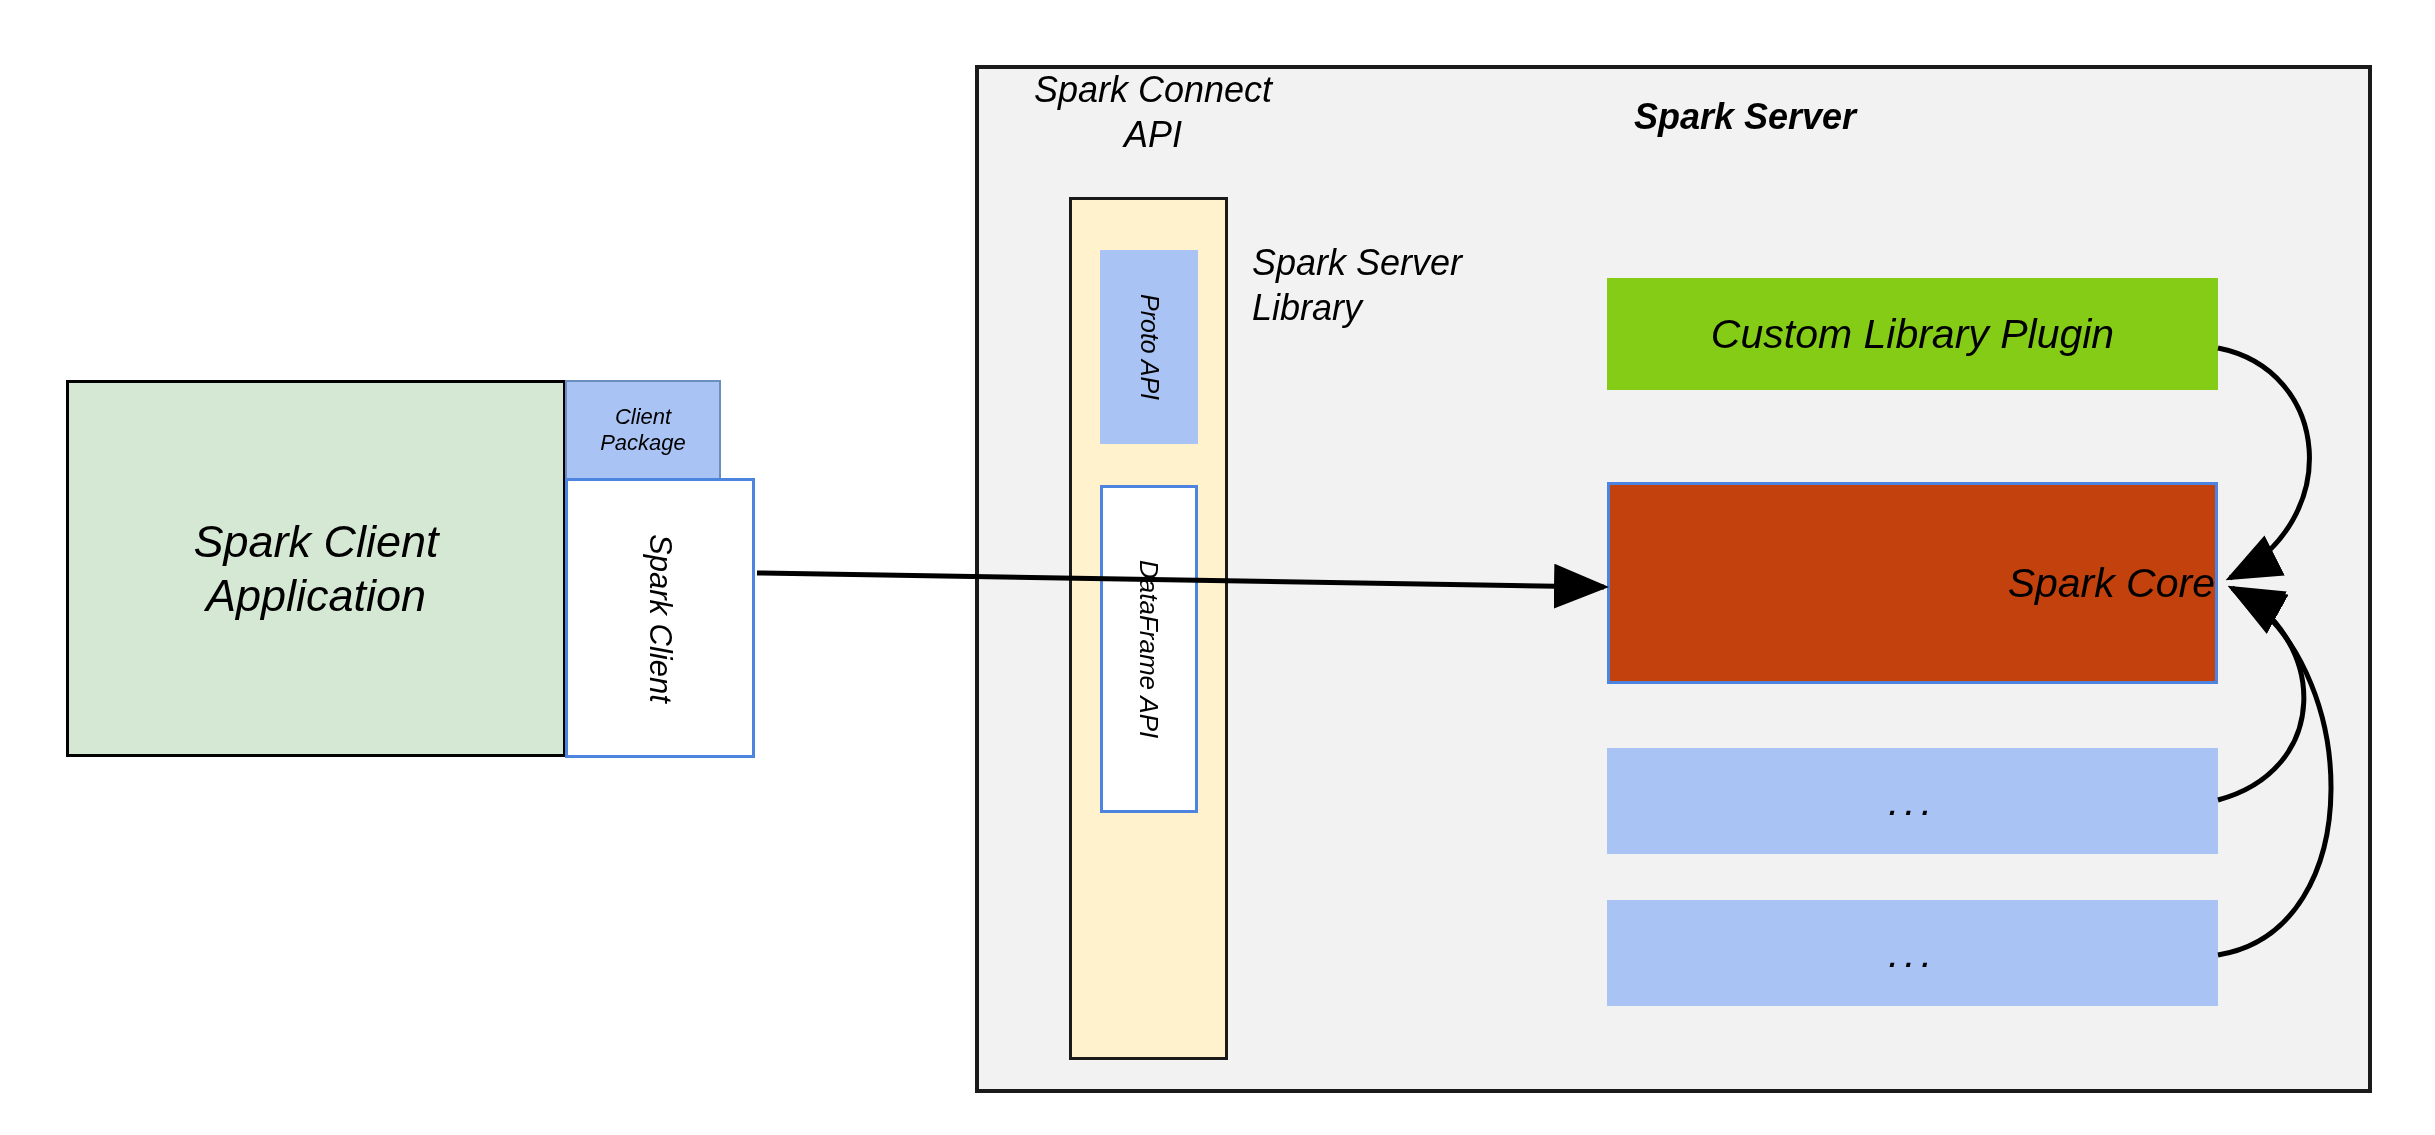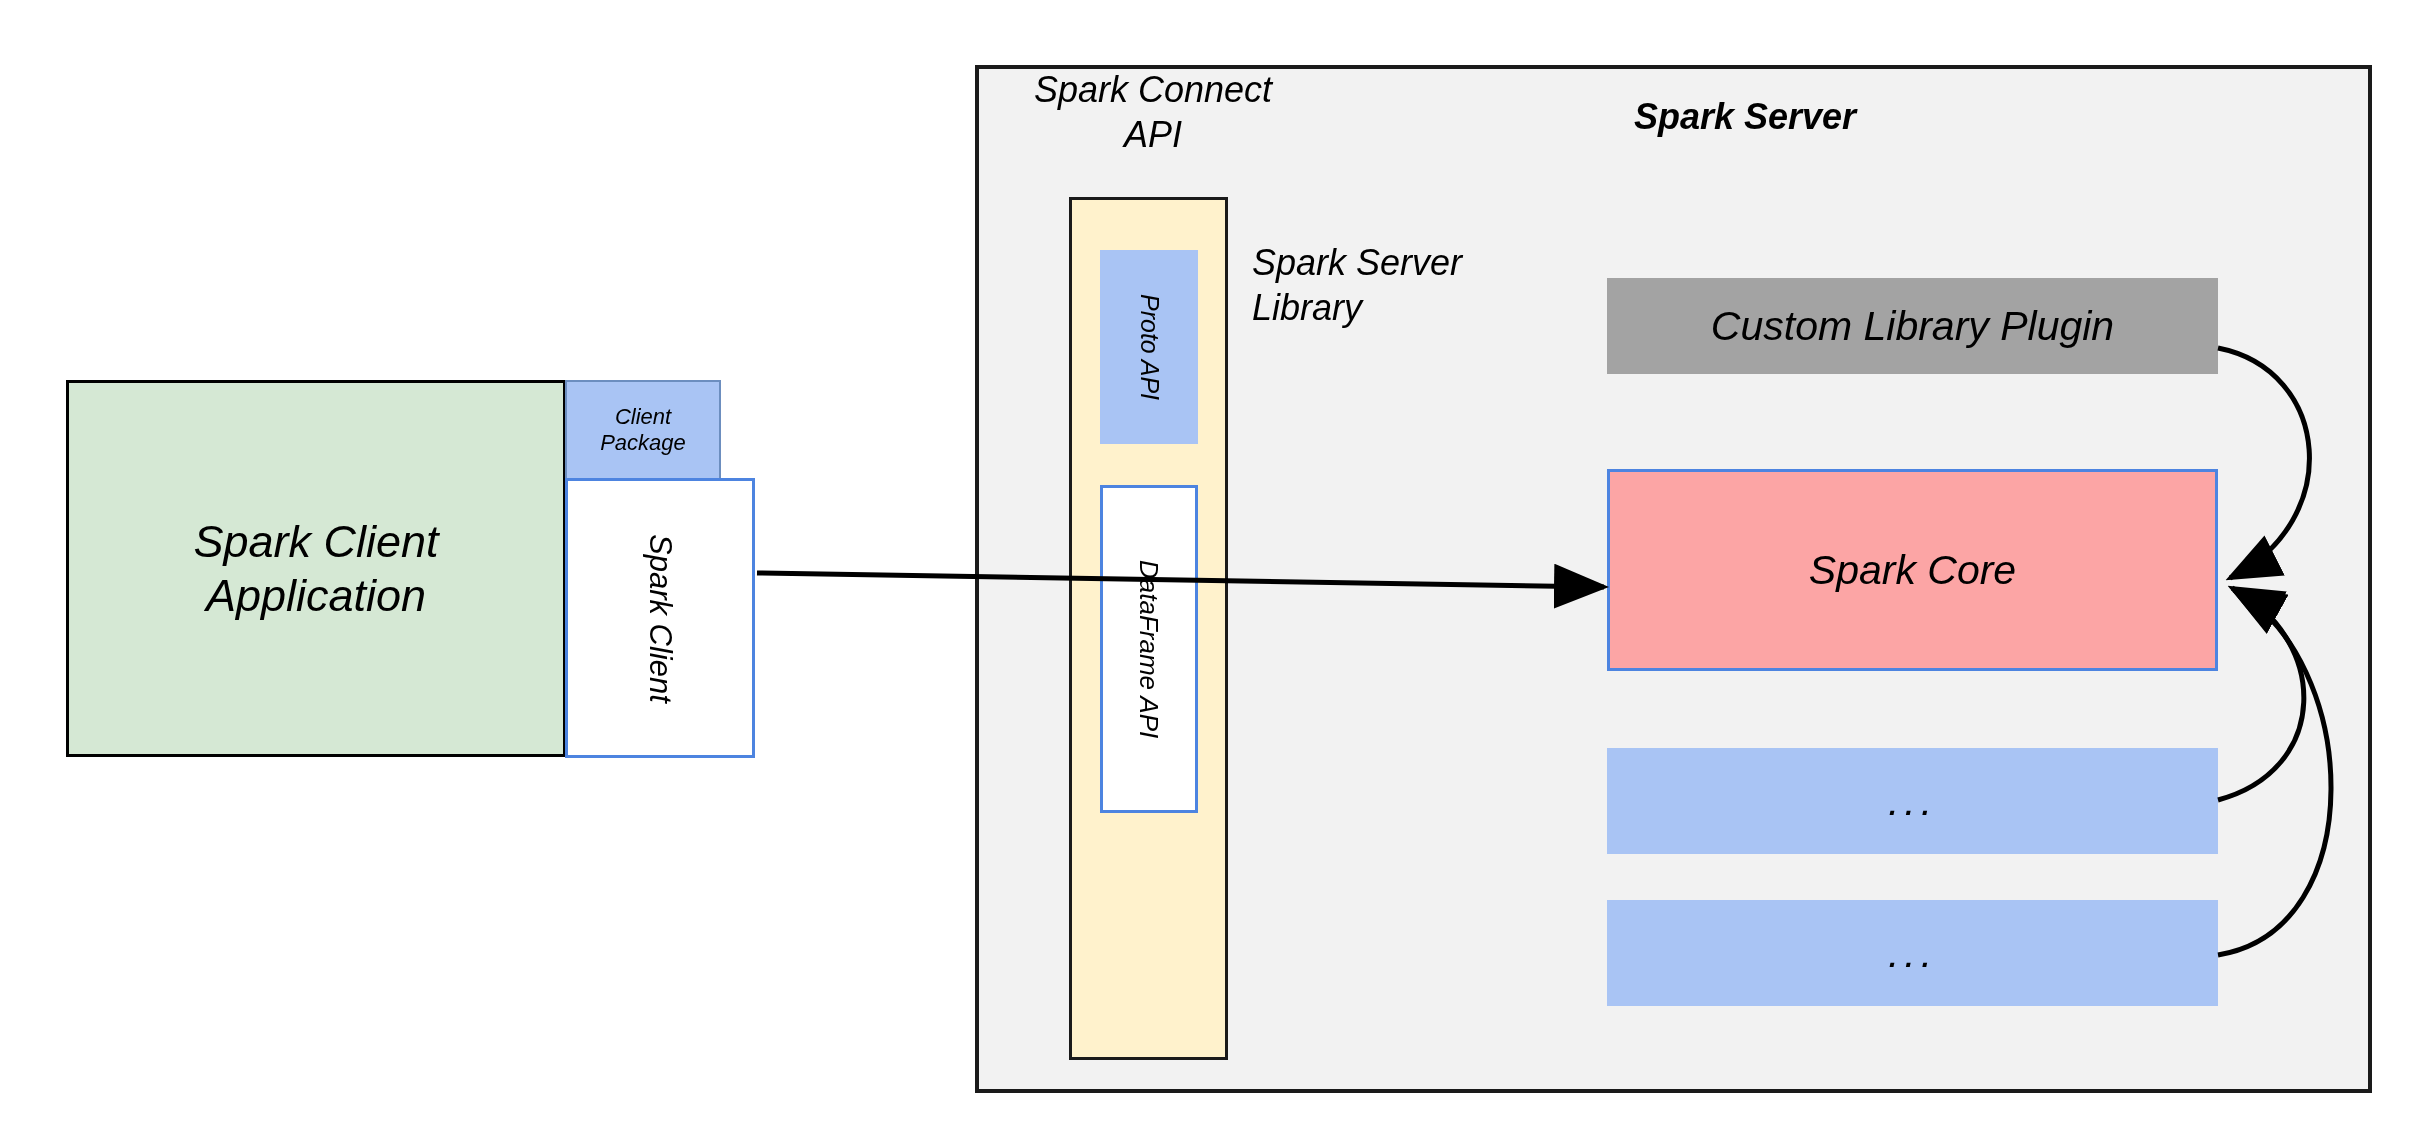--- a/index.html
+++ b/index.html
@@ -162,29 +162,30 @@
   
   .server-item {
     left: 1607px;
     width: 611px;
     z-index: 3;
     font-size: 41px;
   }
 
   #custom-library-plugin {
     top: 278px;
-    height: 96px;
-    background: #a3a3a3;
+    height: 112px;
+    background: #84cc16;
   }
 
   #spark-core {
-    top: 469px;
+    top: 482px;
     height: 202px;
-    background: #fca5a5;
+    background: #c2410c;
     border: 3px solid #4D84E0;
+    justify-content: flex-end;
   }
 
   #ellipsis-1 {
     top: 748px;
     height: 106px;
     background: #A9C4F4;
     letter-spacing: 5px;
   }
 
   #ellipsis-2 {

